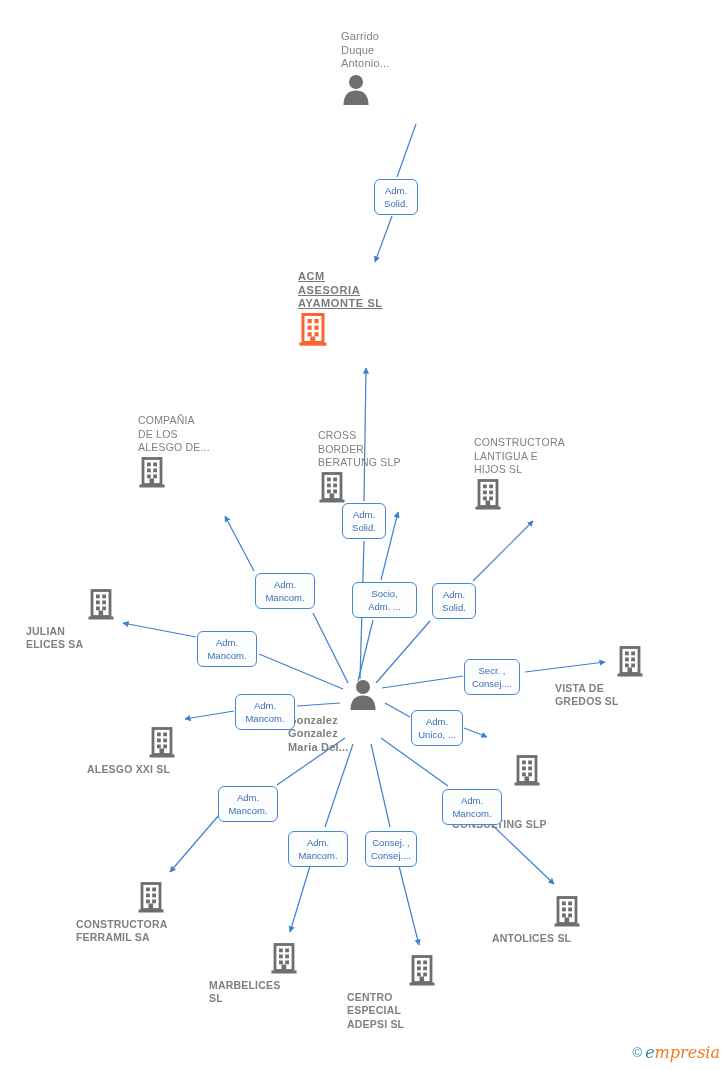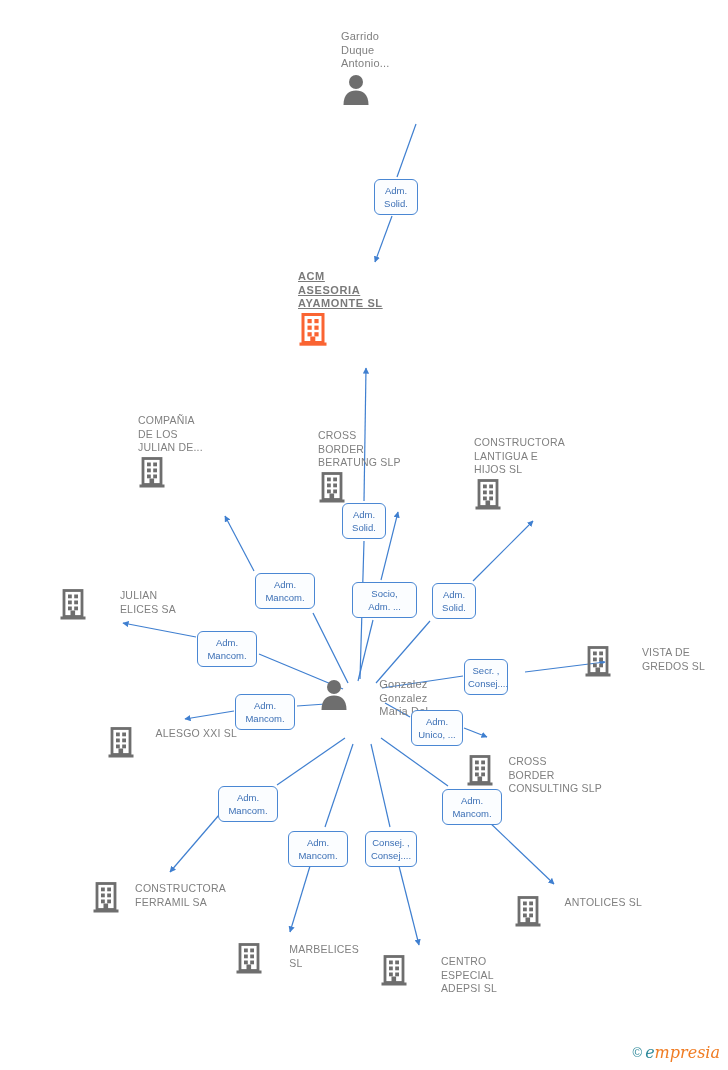--- a/index.html
+++ b/index.html
@@ -51,21 +51,22 @@
   }
   .node .icon {
     display: block;
     margin: 2px auto 0 auto;
   }
   .node.label-below .icon {
     margin: 0 auto 2px auto;
   }
   .node.label-below {
     display: flex;
-    flex-direction: row;
+    flex-direction: column;
+    font-weight: bold;
   }
   .node.label-below .icon { order: 1; }
   .node.label-below .node-label { order: 2; }
   
   .edge-label {
     position: absolute;
     box-sizing: border-box;
     background: #fbfdff;
     border: 1.3px solid #4a87d3;
     border-radius: 6px;
@@ -181,21 +182,21 @@
       </svg>
     </span>
     <span class="node-label">Gonzalez
 Gonzalez
 Maria Del...</span>
   </div>
 
   <div class="node company label-above" style="left:213px; top:414px;">
     <span class="node-label">COMPAÑIA
 DE LOS
-JULIAN DE...</span>
+ALESGO DE...</span>
     <span class="icon">
       <svg width="28" height="32" viewBox="0 0 28 32" xmlns="http://www.w3.org/2000/svg">
         <rect x="5" y="1.5" width="18" height="26" fill="none" stroke="#6e6e6e" stroke-width="2.8"></rect>
         <rect x="9" y="5.5" width="3.8" height="3.8" fill="#6e6e6e"></rect>
         <rect x="15.2" y="5.5" width="3.8" height="3.8" fill="#6e6e6e"></rect>
         <rect x="9" y="11.5" width="3.8" height="3.8" fill="#6e6e6e"></rect>
         <rect x="15.2" y="11.5" width="3.8" height="3.8" fill="#6e6e6e"></rect>
         <rect x="9" y="17.5" width="3.8" height="3.8" fill="#6e6e6e"></rect>
         <rect x="15.2" y="17.5" width="3.8" height="3.8" fill="#6e6e6e"></rect>
         <rect x="11.5" y="21.5" width="4.6" height="6" fill="#6e6e6e"></rect>
@@ -392,21 +393,21 @@
       <div class="edge-label" style="left: 342px; top: 503px; width: 44px; height: 36px;">Adm.
 Solid.</div>
       <div class="edge-label" style="left: 352px; top: 582px; width: 65px; height: 36px;">Socio,
 Adm. ...</div>
       <div class="edge-label" style="left: 255px; top: 573px; width: 60px; height: 36px;">Adm.
 Mancom.</div>
       <div class="edge-label" style="left: 432px; top: 583px; width: 44px; height: 36px;">Adm.
 Solid.</div>
       <div class="edge-label" style="left: 197px; top: 631px; width: 60px; height: 36px;">Adm.
 Mancom.</div>
-      <div class="edge-label" style="left: 464px; top: 659px; width: 44px; height: 36px;">Secr. ,
+      <div class="edge-label" style="left: 464px; top: 659px; width: 56px; height: 36px;">Secr. ,
 Consej....</div>
       <div class="edge-label" style="left: 235px; top: 694px; width: 60px; height: 36px;">Adm.
 Mancom.</div>
       <div class="edge-label" style="left: 411px; top: 710px; width: 52px; height: 36px;">Adm.
 Unico, ...</div>
       <div class="edge-label" style="left: 218px; top: 786px; width: 60px; height: 36px;">Adm.
 Mancom.</div>
       <div class="edge-label" style="left: 288px; top: 831px; width: 60px; height: 36px;">Adm.
 Mancom.</div>
       <div class="edge-label" style="left: 365px; top: 831px; width: 52px; height: 36px;">Consej. ,

